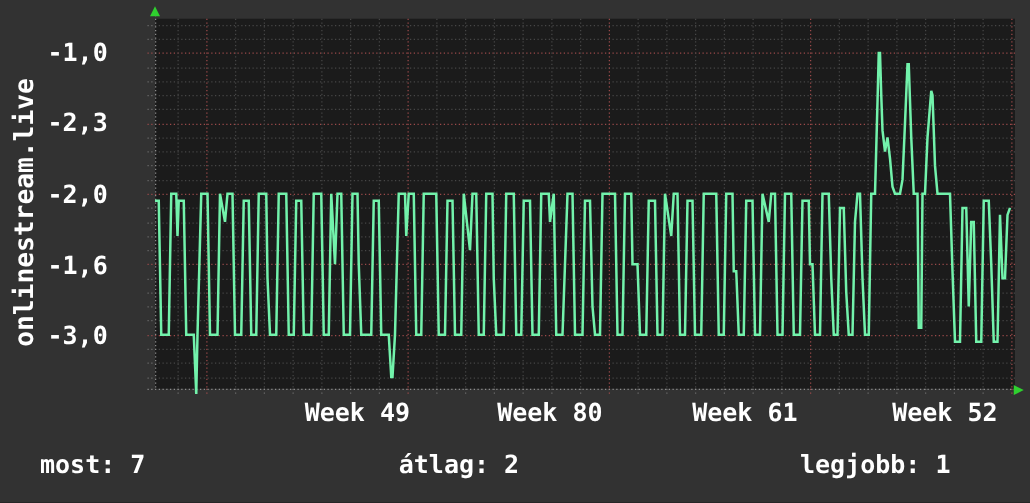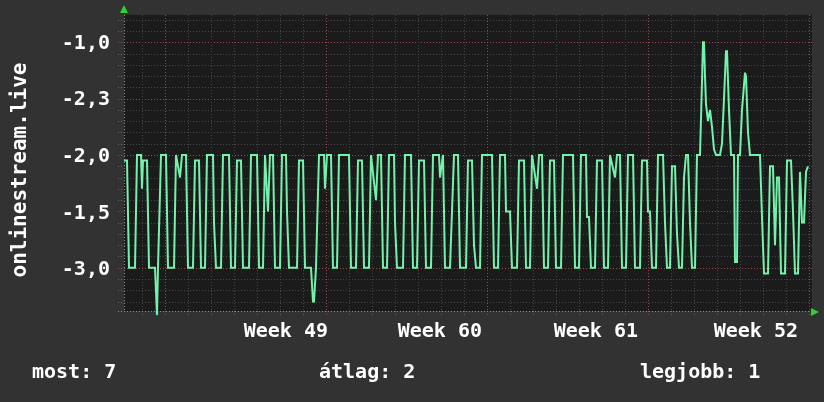--- a/index.html
+++ b/index.html
@@ -1,20 +1,20 @@
 <!DOCTYPE html>
 <html><head>
 <meta charset="utf-8">
 <style>
   html,body{margin:0;padding:0}
   body{width:824px;height:402px;background:#323232;position:relative;overflow:hidden;
        font-family:"DejaVu Sans Mono","Liberation Mono",monospace;color:#ffffff}
   .lbl{position:absolute;font-size:20px;font-weight:bold;line-height:24px;white-space:pre}
   #vlabel{left:19px;top:170px;transform:translate(-50%,-50%) rotate(-90deg);font-size:21px;transform-origin:center}
-  .ytick{left:38px;width:72px;text-align:right}
+  .ytick{left:38px;width:72px;}
   #yt0{top:30px}#yt1{top:86px}#yt2{top:143px}#yt3{top:200px}#yt4{top:256px}
   .xtick{top:318px;width:140px;text-align:right}
   #xt0{left:188px}#xt1{left:342px}#xt2{left:498px}#xt3{left:658px}
   .stat{top:359px}
   #st0{left:32px}#st1{left:319px}#st2{left:640px}
   #chart-svg{position:absolute;left:0;top:0}
 </style>
 </head>
 <body style="background: rgb(50, 50, 50);">
 
@@ -137,23 +137,23 @@
     <polygon points="124,5 120,13 128,13" fill="#2fd02f"></polygon>
     <polygon points="819,312 811,308 811,316" fill="#2fd02f"></polygon>
     <polyline points="124.0,160.6 127.0,160.6 129.0,267.7 135.0,267.7 137.0,155.0 141.0,155.0 142.0,188.8 143.0,160.6 147.0,160.6 149.0,267.7 155.0,267.7 157.0,315.1 158.0,267.7 161.0,155.0 166.0,155.0 168.0,267.7 174.0,267.7 176.0,155.0 180.0,177.5 182.0,155.0 186.0,155.0 188.0,267.7 193.0,267.7 195.0,160.6 199.0,160.6 201.0,267.7 205.0,267.7 207.0,155.0 213.0,155.0 214.0,222.6 216.0,267.7 221.0,267.7 223.0,155.0 229.0,155.0 231.0,267.7 235.0,267.7 237.0,160.6 241.0,160.6 243.0,267.7 249.0,267.7 251.0,155.0 257.0,155.0 259.0,267.7 263.0,267.7 265.0,155.0 268.0,211.4 270.0,155.0 273.0,155.0 275.0,267.7 280.0,267.7 282.0,155.0 286.0,155.0 287.0,211.4 289.0,267.7 297.0,267.7 299.0,160.6 303.0,160.6 305.0,267.7 311.0,267.7 313.0,301.5 314.0,301.5 316.0,267.7 319.0,155.0 324.0,155.0 325.0,188.8 327.0,155.0 331.0,155.0 333.0,267.7 337.0,267.7 339.0,155.0 349.0,155.0 351.0,267.7 356.0,267.7 358.0,160.6 362.0,160.6 364.0,267.7 369.0,267.7 371.0,155.0 376.0,200.1 378.0,155.0 381.0,155.0 383.0,267.7 387.0,267.7 389.0,155.0 394.0,155.0 395.0,222.6 397.0,267.7 403.0,267.7 405.0,155.0 411.0,155.0 413.0,267.7 417.0,267.7 419.0,160.6 424.0,160.6 426.0,267.7 431.0,267.7 433.0,155.0 439.0,155.0 440.0,177.5 443.0,155.0 445.0,267.7 450.0,267.7 452.0,211.4 454.0,155.0 458.0,155.0 460.0,267.7 466.0,267.7 468.0,160.6 472.0,160.6 474.0,245.2 476.0,267.7 480.0,267.7 482.0,155.0 492.0,155.0 494.0,267.7 498.0,267.7 500.0,155.0 505.0,155.0 506.0,211.4 510.0,211.4 512.0,267.7 517.0,267.7 519.0,160.6 524.0,160.6 526.0,267.7 530.0,267.7 532.0,155.0 537.0,188.8 539.0,155.0 542.0,155.0 544.0,267.7 548.0,267.7 550.0,160.6 554.0,160.6 556.0,267.7 561.0,267.7 563.0,155.0 573.0,155.0 575.0,267.7 579.0,267.7 581.0,155.0 586.0,155.0 587.0,217.0 589.0,217.0 591.0,267.7 595.0,267.7 597.0,160.6 602.0,160.6 604.0,267.7 608.0,267.7 610.0,155.0 615.0,177.5 617.0,155.0 620.0,155.0 622.0,267.7 626.0,267.7 628.0,155.0 633.0,155.0 635.0,267.7 640.0,267.7 642.0,160.6 647.0,160.6 648.0,211.4 650.0,211.4 652.0,267.7 656.0,267.7 658.0,155.0 663.0,155.0 665.0,222.6 667.0,267.7 670.0,267.7 672.0,166.3 675.0,166.3 677.0,233.9 679.0,267.7 682.0,267.7 684.0,177.5 686.0,155.0 688.0,155.0 690.0,222.6 692.0,267.7 695.0,267.7 697.0,155.0 700.0,155.0 702.0,81.7 703.0,42.3 704.0,42.3 705.0,76.1 706.0,104.3 708.0,121.2 710.0,109.9 712.0,126.8 714.0,149.4 716.0,155.0 720.0,155.0 722.0,143.7 724.0,98.6 726.0,51.3 727.0,51.3 729.0,109.9 731.0,155.0 734.0,155.0 735.0,262.1 737.0,262.1 738.0,155.0 740.0,155.0 742.0,109.9 745.0,72.7 746.0,76.1 748.0,132.5 750.0,155.0 760.0,155.0 762.0,217.0 764.0,273.4 768.0,273.4 770.0,166.3 773.0,166.3 775.0,245.2 777.0,177.5 779.0,177.5 781.0,273.4 785.0,273.4 787.0,160.6 791.0,160.6 793.0,211.4 795.0,273.4 798.0,273.4 800.0,171.9 802.0,222.6 804.0,222.6 806.0,171.9 808.0,166.3" fill="none" stroke="#72f2ab" stroke-width="2" stroke-linejoin="miter"></polyline>
   </svg>
 
 <div class="lbl" id="vlabel">onlinestream.live</div>
 
 <div class="lbl ytick" id="yt0">-1,0</div>
 <div class="lbl ytick" id="yt1">-2,3</div>
 <div class="lbl ytick" id="yt2">-2,0</div>
-<div class="lbl ytick" id="yt3">-1,5</div>
+<div class="lbl ytick" id="yt3">-1,6</div>
 <div class="lbl ytick" id="yt4">-3,0</div>
 
 <div class="lbl xtick" id="xt0">Week 49</div>
-<div class="lbl xtick" id="xt1">Week 60</div>
+<div class="lbl xtick" id="xt1">Week 80</div>
 <div class="lbl xtick" id="xt2">Week 61</div>
 <div class="lbl xtick" id="xt3">Week 52</div>
 
 <div class="lbl stat" id="st0">most: 7</div>
 <div class="lbl stat" id="st1">átlag: 2</div>
 <div class="lbl stat" id="st2">legjobb: 1</div>
 
 </body></html>

